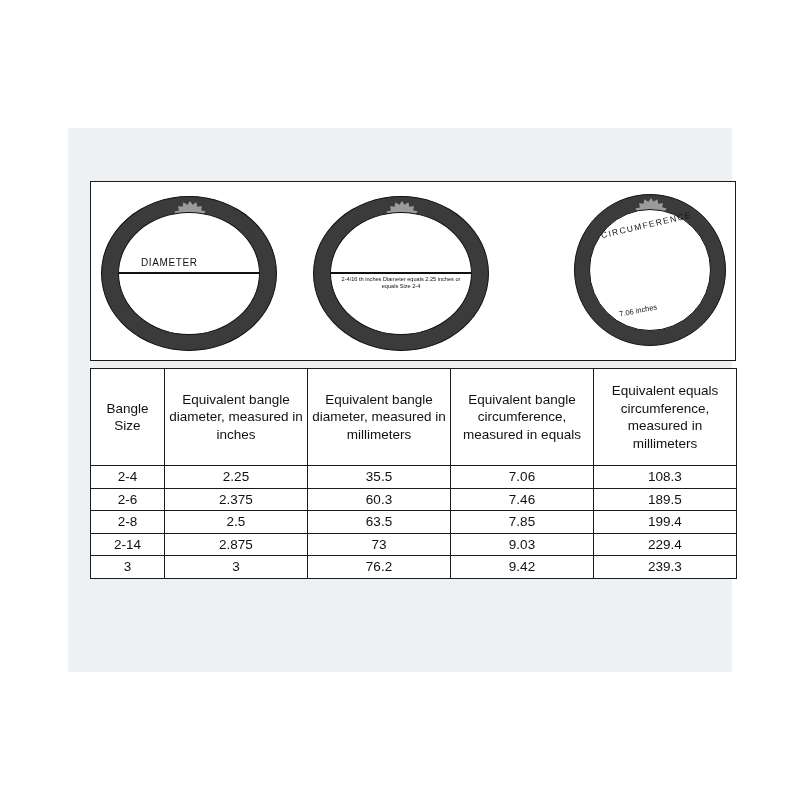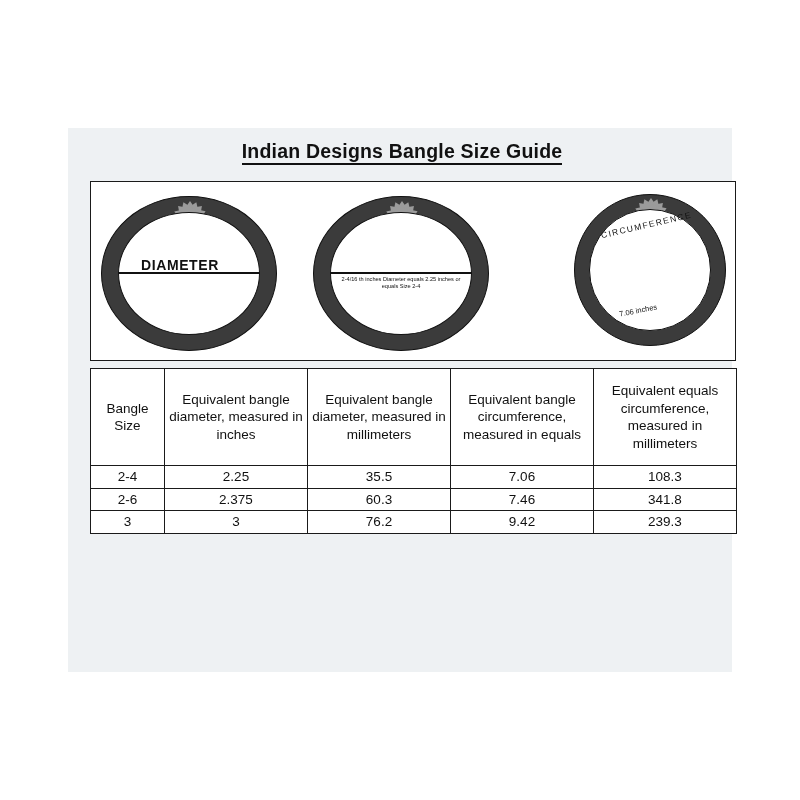--- a/index.html
+++ b/index.html
@@ -91,24 +91,23 @@
     transform-origin: 50% 130%;
   }
 
   .diameter-line {
     position: absolute;
     background: #111;
     height: 2px;
   }
   .label-diameter {
     position: absolute;
-    font-size: 14px;
+    font-size: 10px;
     color: #111;
     letter-spacing: 0.6px;
-    font-weight: bold;
   }
   .label-small {
     position: absolute;
     font-size: 5.6px;
     line-height: 7px;
     color: #111;
     text-align: center;
     width: 120px;
   }
   .bangle-equals {
@@ -170,23 +169,20 @@
   col.c4 { width: 143px; }
 </style>
 </head>
 <body>
 
 <div id="page">
 
   <div class="card"></div>
   <div class="inner"></div>
 
-  <div class="title">
-    <span class="u">Indian Designs Bangle Size Guide</span>
-  </div>
 
   <div class="diagram-panel">
 
     <div class="bangle" style="left:10px; top:14px; width:176px; height:155px;">
       <div class="ring-outer">
         <div class="facet" style="left:79px; top:4px; transform:rotate(0deg);"></div>
         <div class="facet" style="left:79px; top:4px; transform:rotate(45deg);"></div>
         <div class="facet" style="left:79px; top:4px; transform:rotate(90deg);"></div>
         <div class="facet" style="left:79px; top:4px; transform:rotate(135deg);"></div>
         <div class="facet" style="left:79px; top:4px; transform:rotate(180deg);"></div>
@@ -281,21 +277,35 @@
         <td>2.25</td>
         <td>35.5</td>
         <td>7.06</td>
         <td>108.3</td>
       </tr>
       <tr>
         <td>2-6</td>
         <td>2.375</td>
         <td>60.3</td>
         <td>7.46</td>
-        <td>341.8</td>
+        <td>189.5</td>
+      </tr>
+      <tr>
+        <td>2-8</td>
+        <td>2.5</td>
+        <td>63.5</td>
+        <td>7.85</td>
+        <td>199.4</td>
+      </tr>
+      <tr>
+        <td>2-14</td>
+        <td>2.875</td>
+        <td>73</td>
+        <td>9.03</td>
+        <td>229.4</td>
       </tr>
       <tr>
         <td>3</td>
         <td>3</td>
         <td>76.2</td>
         <td>9.42</td>
         <td>239.3</td>
       </tr>
     </tbody>
   </table>

